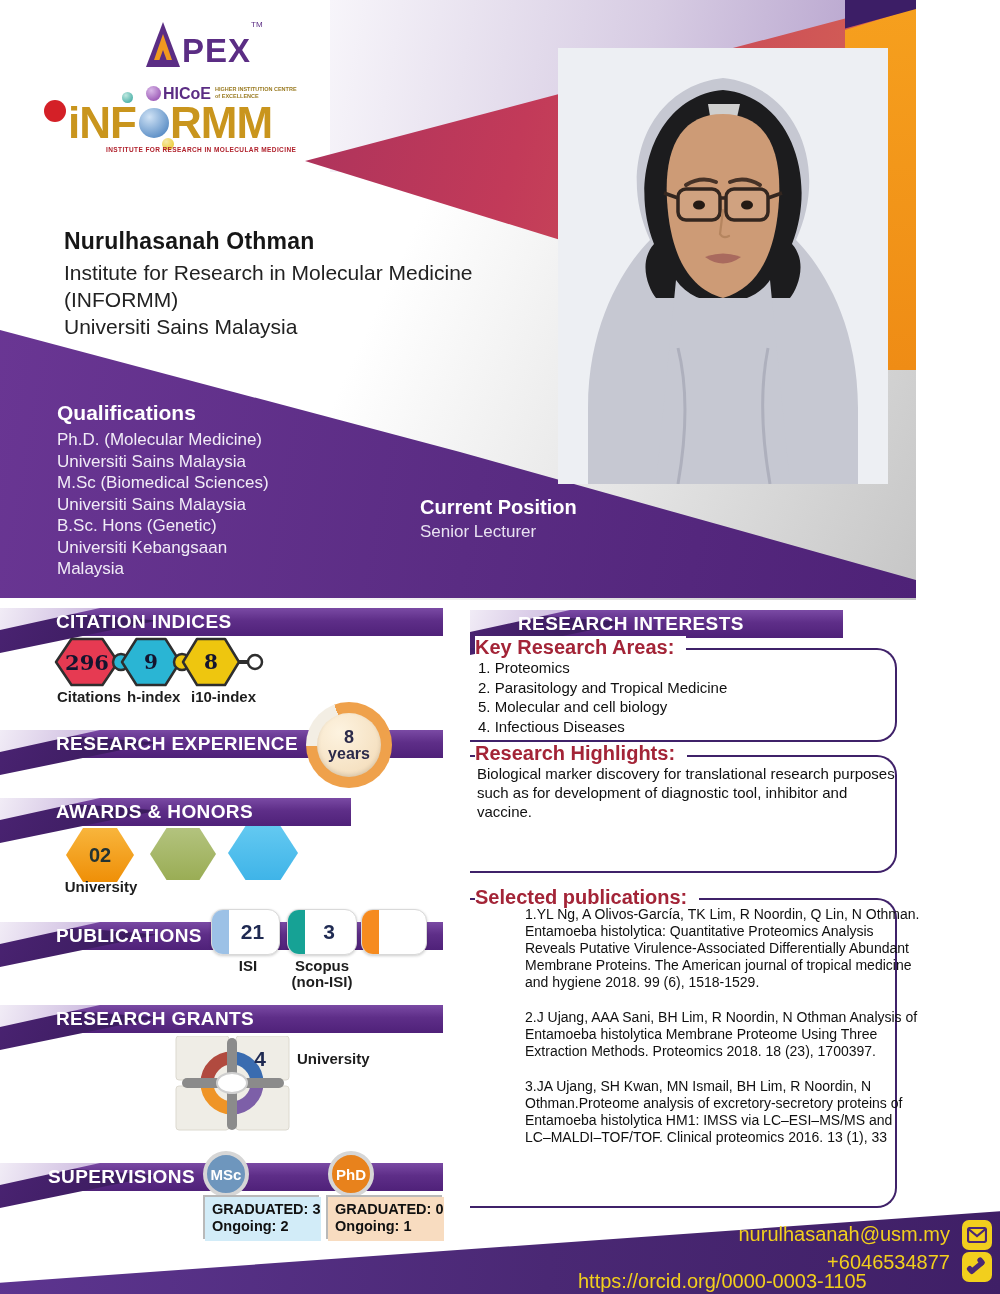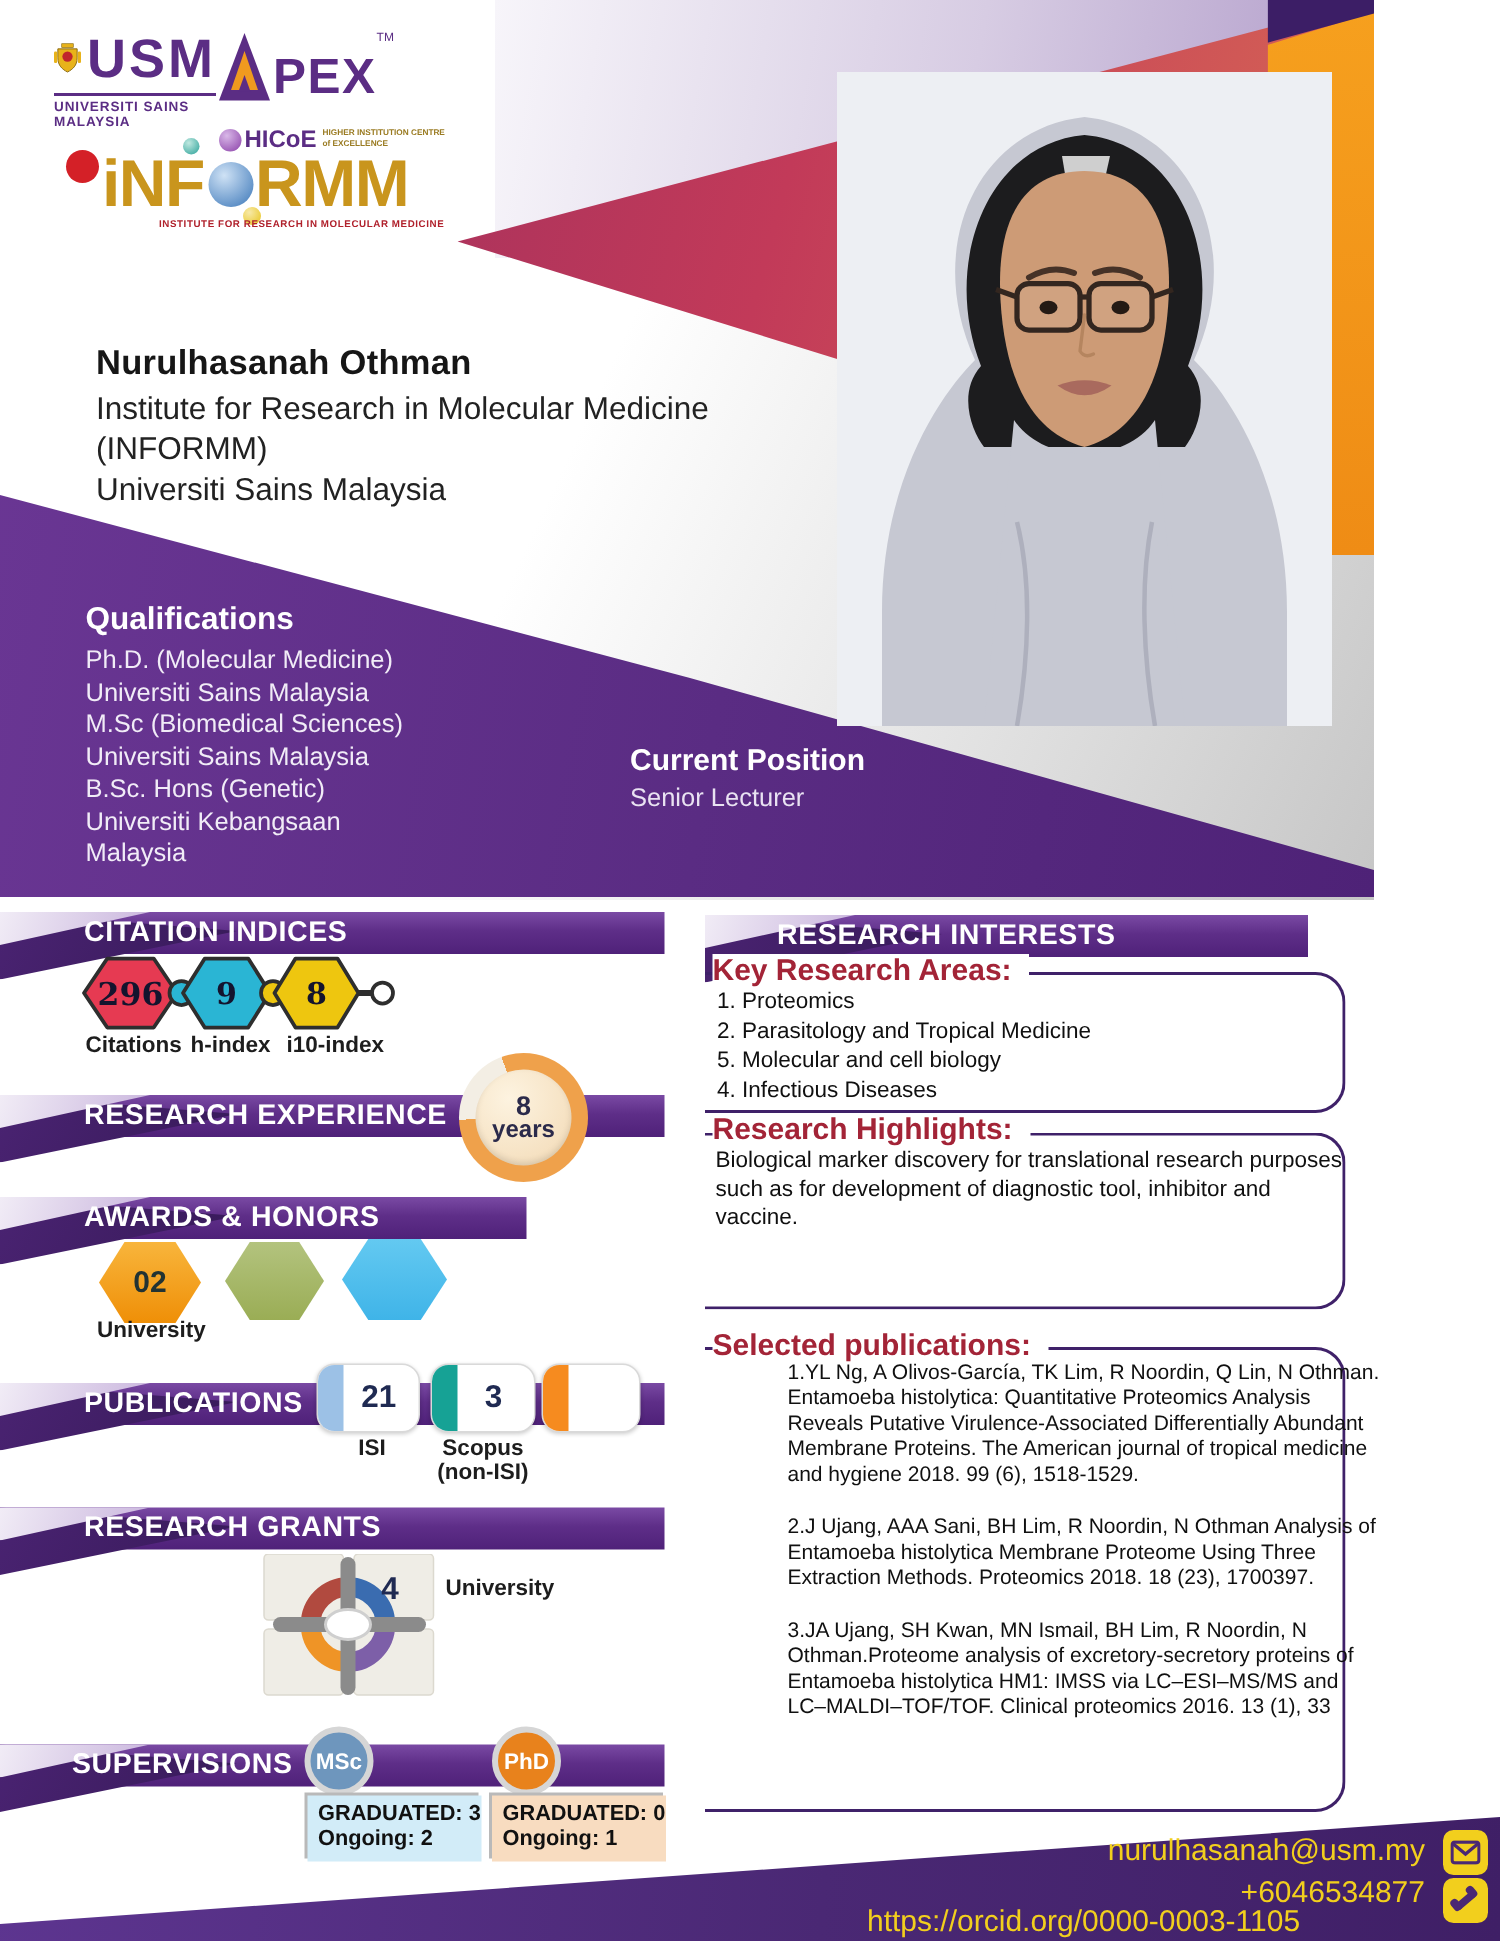--- a/index.html
+++ b/index.html
@@ -100,33 +100,20 @@
 
 <div id="poster">
 
   <div class="abs deco-silver"></div>
   <div class="abs deco-lavender"></div>
   <div class="abs deco-magenta"></div>
   <div class="abs deco-hero"></div>
   <div class="abs deco-orange"></div>
   <div class="abs deco-corner"></div>
 
-  <div class="abs" style="left:36px;top:16px;width:108px;">
-    <div style="display:flex;align-items:center;gap:4px;">
-      <svg width="42" height="46" viewBox="0 0 42 46">
-        <rect x="12" y="0" width="18" height="6" fill="#e8b31a" stroke="#8a6a10" stroke-width="1"></rect>
-        <path d="M6 8 h30 v14 c0 12 -7 18 -15 22 c-8 -4 -15 -10 -15 -22 Z" fill="#e8b31a" stroke="#8a6a10" stroke-width="1.5"></path>
-        <circle cx="21" cy="20" r="8" fill="#c0272d"></circle>
-        <rect x="0" y="12" width="5" height="18" rx="2" fill="#e8b31a"></rect>
-        <rect x="37" y="12" width="5" height="18" rx="2" fill="#e8b31a"></rect>
-      </svg>
-      <span class="usm-acronym">USM</span>
-    </div>
-    <div class="usm-name">UNIVERSITI SAINS MALAYSIA</div>
-  </div>
 
   <div class="abs" style="left:144px;top:20px;">
     <svg width="38" height="50" viewBox="0 0 38 50" style="vertical-align:bottom;">
       <path d="M19 2 L36 47 L2 47 Z" fill="#5b2d84"></path>
       <path d="M19 14 L28 40 L10 40 Z" fill="#f09a1f"></path>
       <path d="M19 30 L23 41 L15 41 Z" fill="#5b2d84"></path>
     </svg><span class="apex-rest">PEX</span><span class="apex-tm">TM</span>
   </div>
 
   <div class="abs" style="left:42px;top:88px;width:260px;height:64px;">
@@ -291,21 +278,21 @@
   </div>
   <div class="sup-card" style="left:205px;top:1197px;background:#d2ecf8;">
     <span style="display:block;">GRADUATED: 3</span>
     <span style="display:block;">Ongoing: 2</span>
   </div>
   <div class="sup-card" style="left:328px;top:1197px;background:#f8dcc0;">
     <span style="display:block;">GRADUATED: 0</span>
     <span style="display:block;">Ongoing: 1</span>
   </div>
 
-  <div class="ribbon" style="left:470px;top:610px;width:402px;">
+  <div class="ribbon" style="left:470px;top:610px;width:373px;">
     <div class="arrow"></div>
     <div class="tip"></div>
     <span class="lbl" style="padding-left:48px;">RESEARCH INTERESTS</span>
   </div>
 
   <div class="ri-frame" style="left:470px;top:648px;width:427px;height:94px;"></div>
   <div class="ri-head" style="left:475px;top:636px;">Key Research Areas:</div>
   <div class="ri-list" style="left:478px;top:658px;width:400px;">
     <div>1. Proteomics</div>
     <div>2. Parasitology and Tropical Medicine</div>

